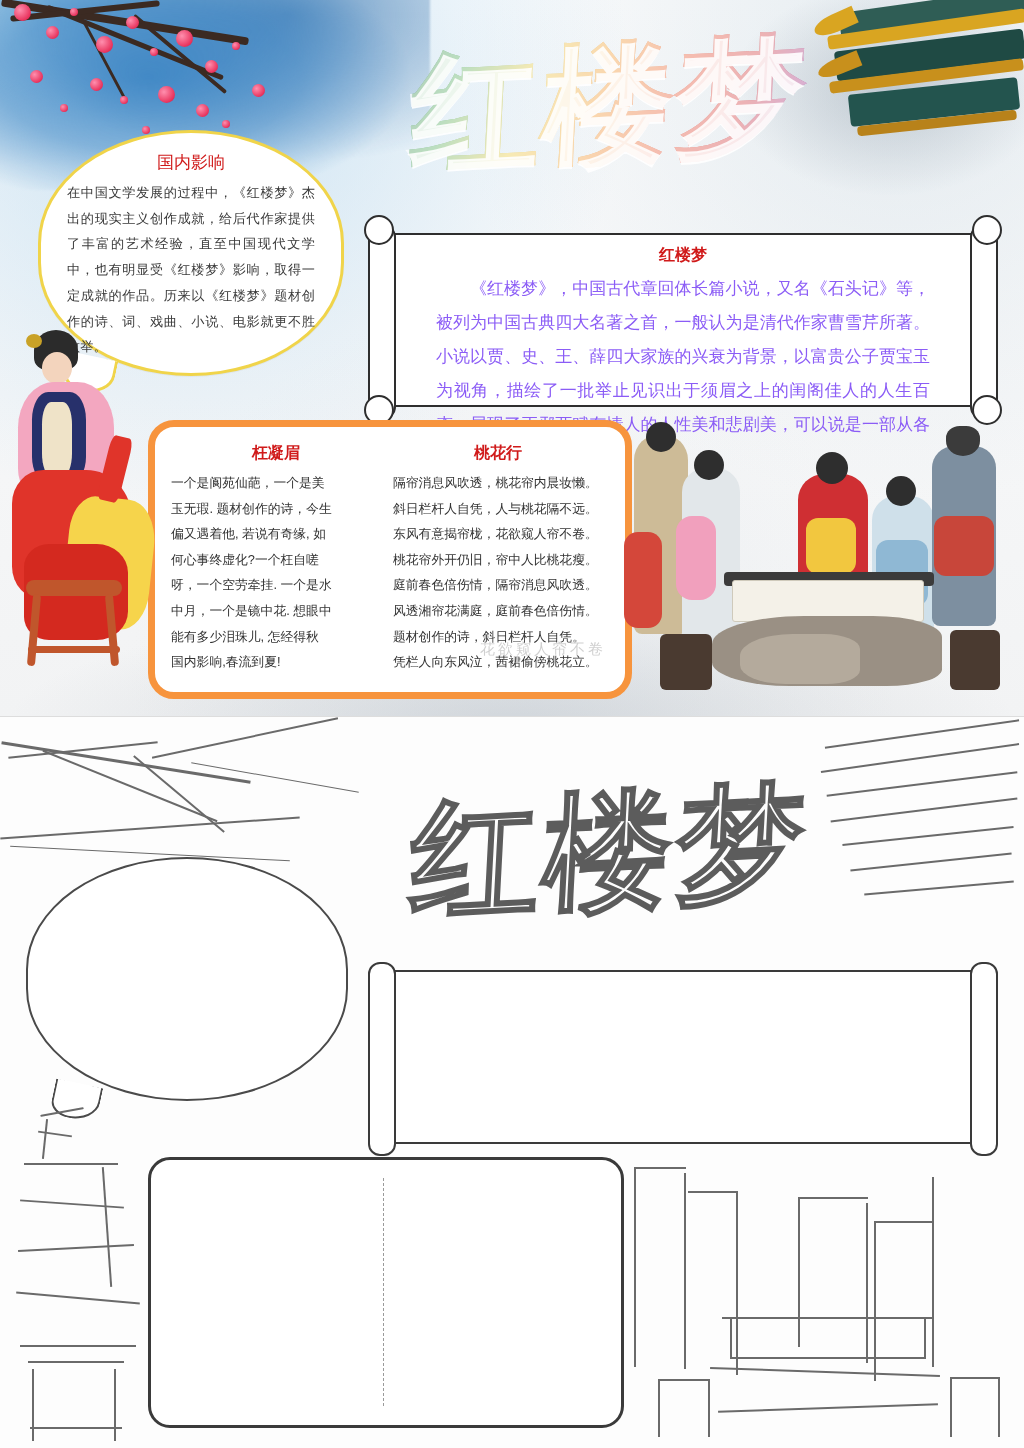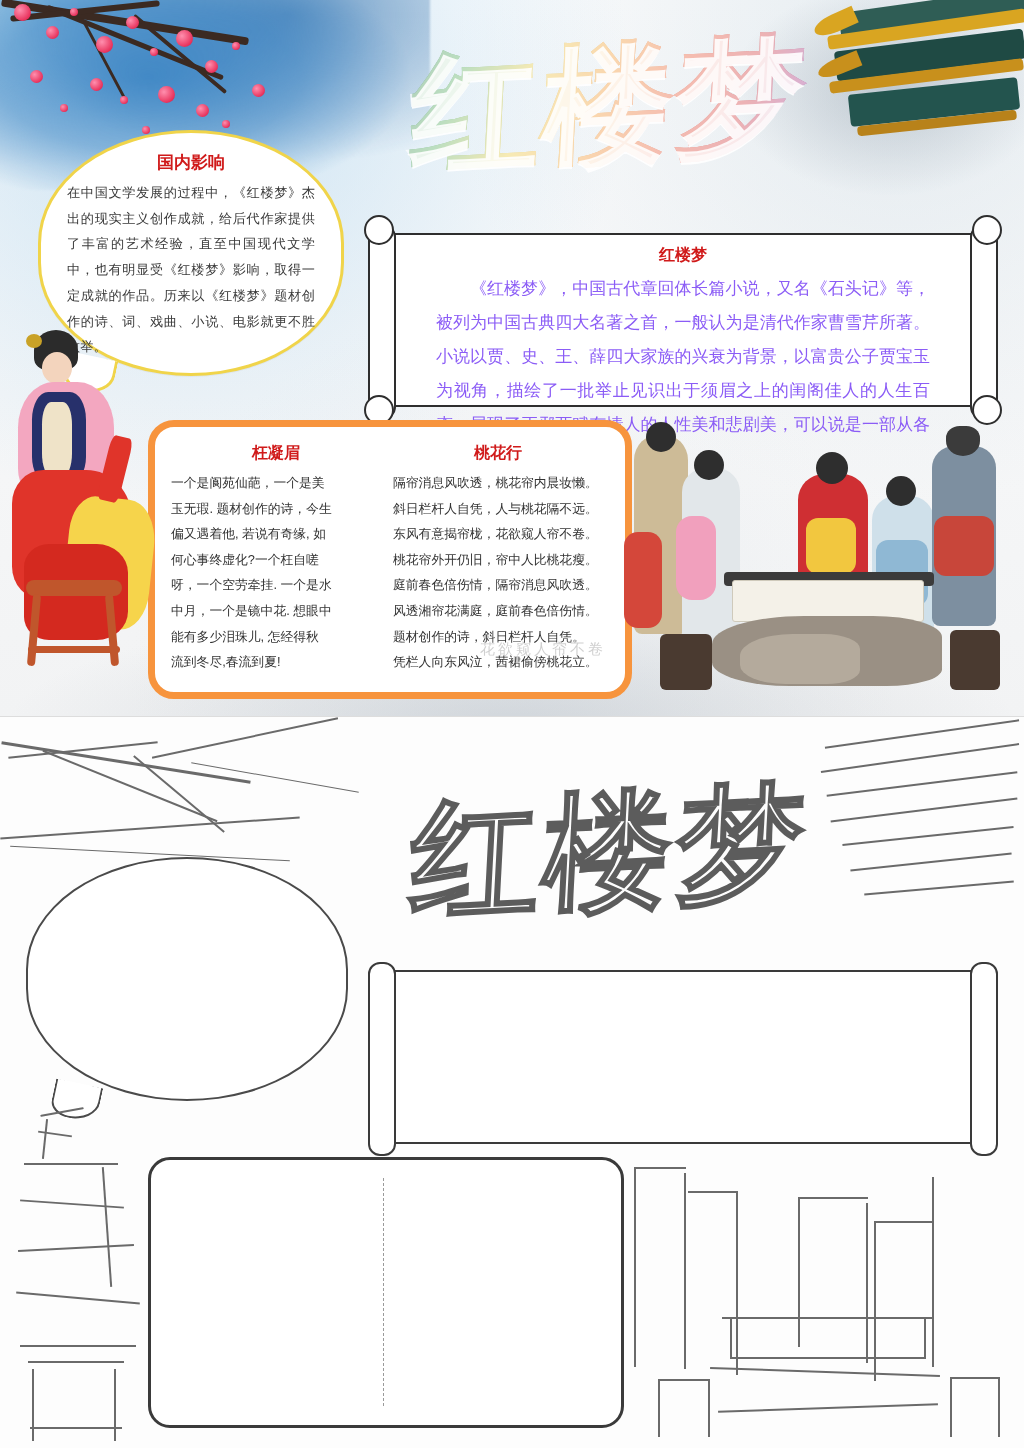--- a/index.html
+++ b/index.html
@@ -73,21 +73,21 @@
     position:absolute;left:38px;top:130px;width:300px;height:240px;
     background:#fff;border:3px solid #f0d44a;border-radius:50%/46%;
     box-shadow:0 1px 0 rgba(0,0,0,.04);
   }
   .bubble .tail{
     position:absolute;left:24px;bottom:-20px;width:44px;height:34px;
     background:#fff;border:3px solid #f0d44a;border-top:none;
     border-radius:0 0 60% 40%;transform:rotate(12deg);
   }
   .bubble h3{
-    margin:18px 0 6px;text-align:center;color:#d01a1a;font-size:17px;font-weight:700;
+    margin:18px 0 6px;text-align:center;color:#d01a1a;font-size:17px;font-weight:400;
   }
   .bubble p{
     margin:0 26px;font-size:13.2px;line-height:1.95;color:#3a3a3a;text-align:justify;
   }
 
   
   .scroll{
     position:absolute;left:368px;top:225px;width:630px;height:190px;
   }
   .scroll .body{
@@ -243,21 +243,21 @@
       <div class="col l">
         <h3>枉凝眉</h3>
         <div class="verse">
           <div>一个是阆苑仙葩，一个是美</div>
           <div>玉无瑕. 题材创作的诗，今生</div>
           <div>偏又遇着他, 若说有奇缘, 如</div>
           <div>何心事终虚化?一个枉自嗟</div>
           <div>呀，一个空劳牵挂. 一个是水</div>
           <div>中月，一个是镜中花. 想眼中</div>
           <div>能有多少泪珠儿, 怎经得秋</div>
-          <div>流到冬尽,春流到夏!</div>
+          <div>国内影响,春流到夏!</div>
         </div>
       </div>
       <div class="col r">
         <h3>桃花行</h3>
         <div class="verse">
           <div>隔帘消息风吹透，桃花帘内晨妆懒。</div>
           <div>斜日栏杆人自凭，人与桃花隔不远。</div>
           <div>东风有意揭帘栊，花欲窥人帘不卷。</div>
           <div>桃花帘外开仍旧，帘中人比桃花瘦。</div>
           <div>庭前春色倍伤情，隔帘消息风吹透。</div>

